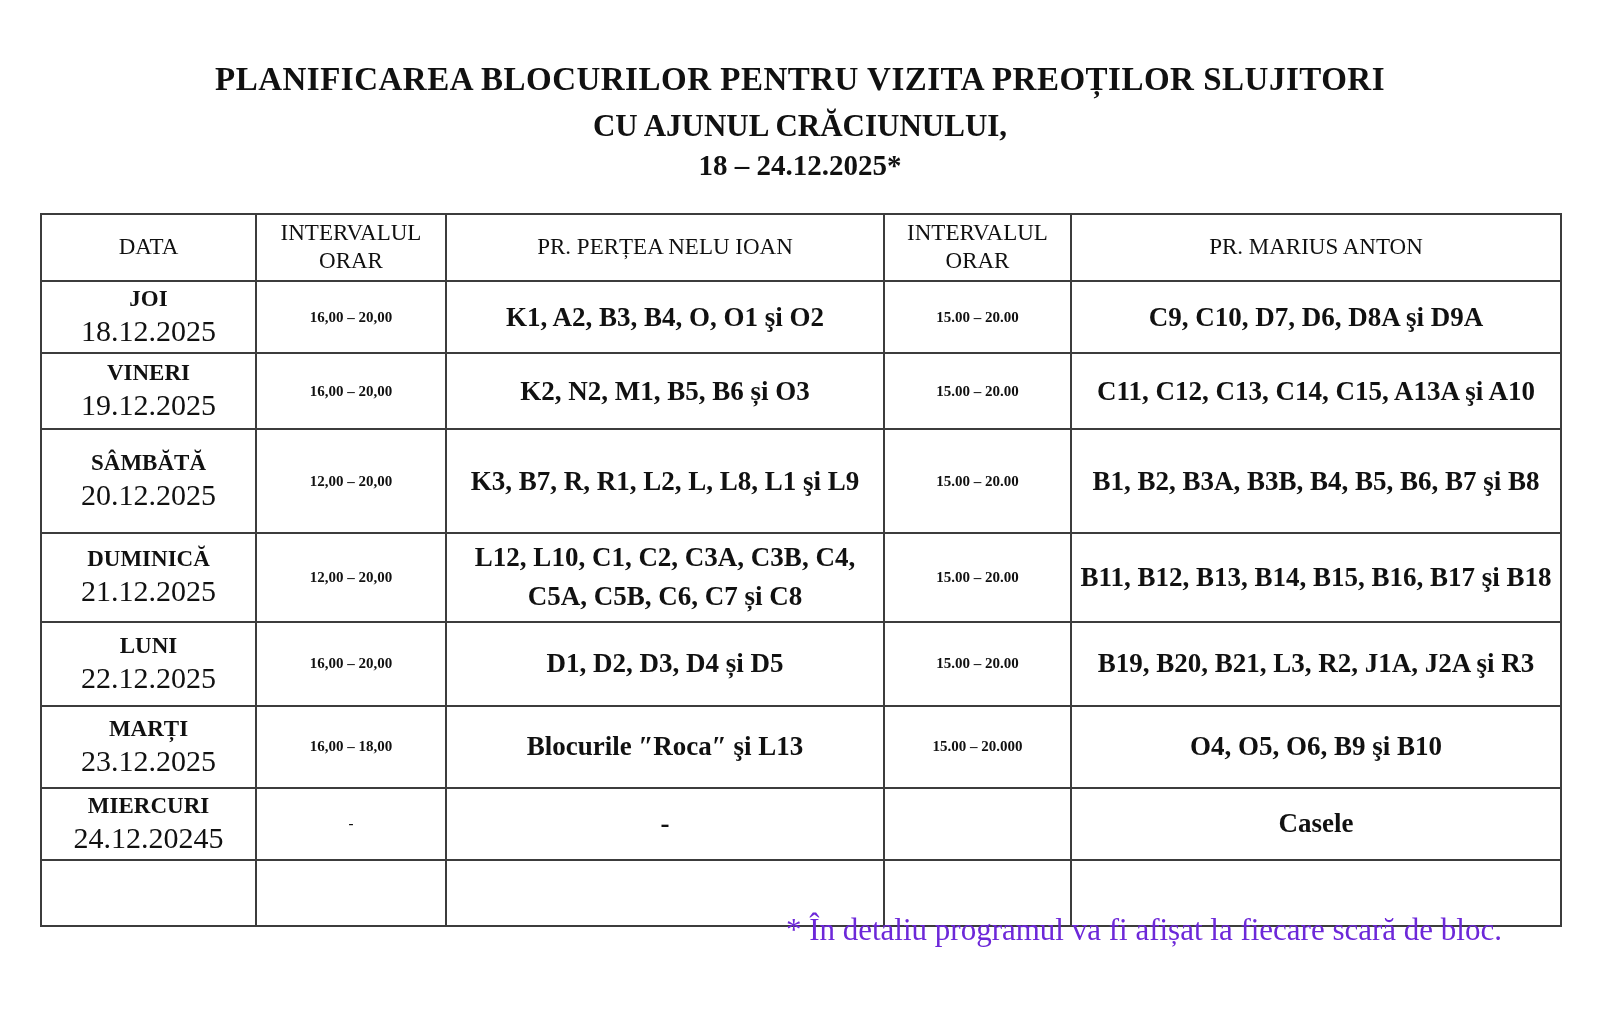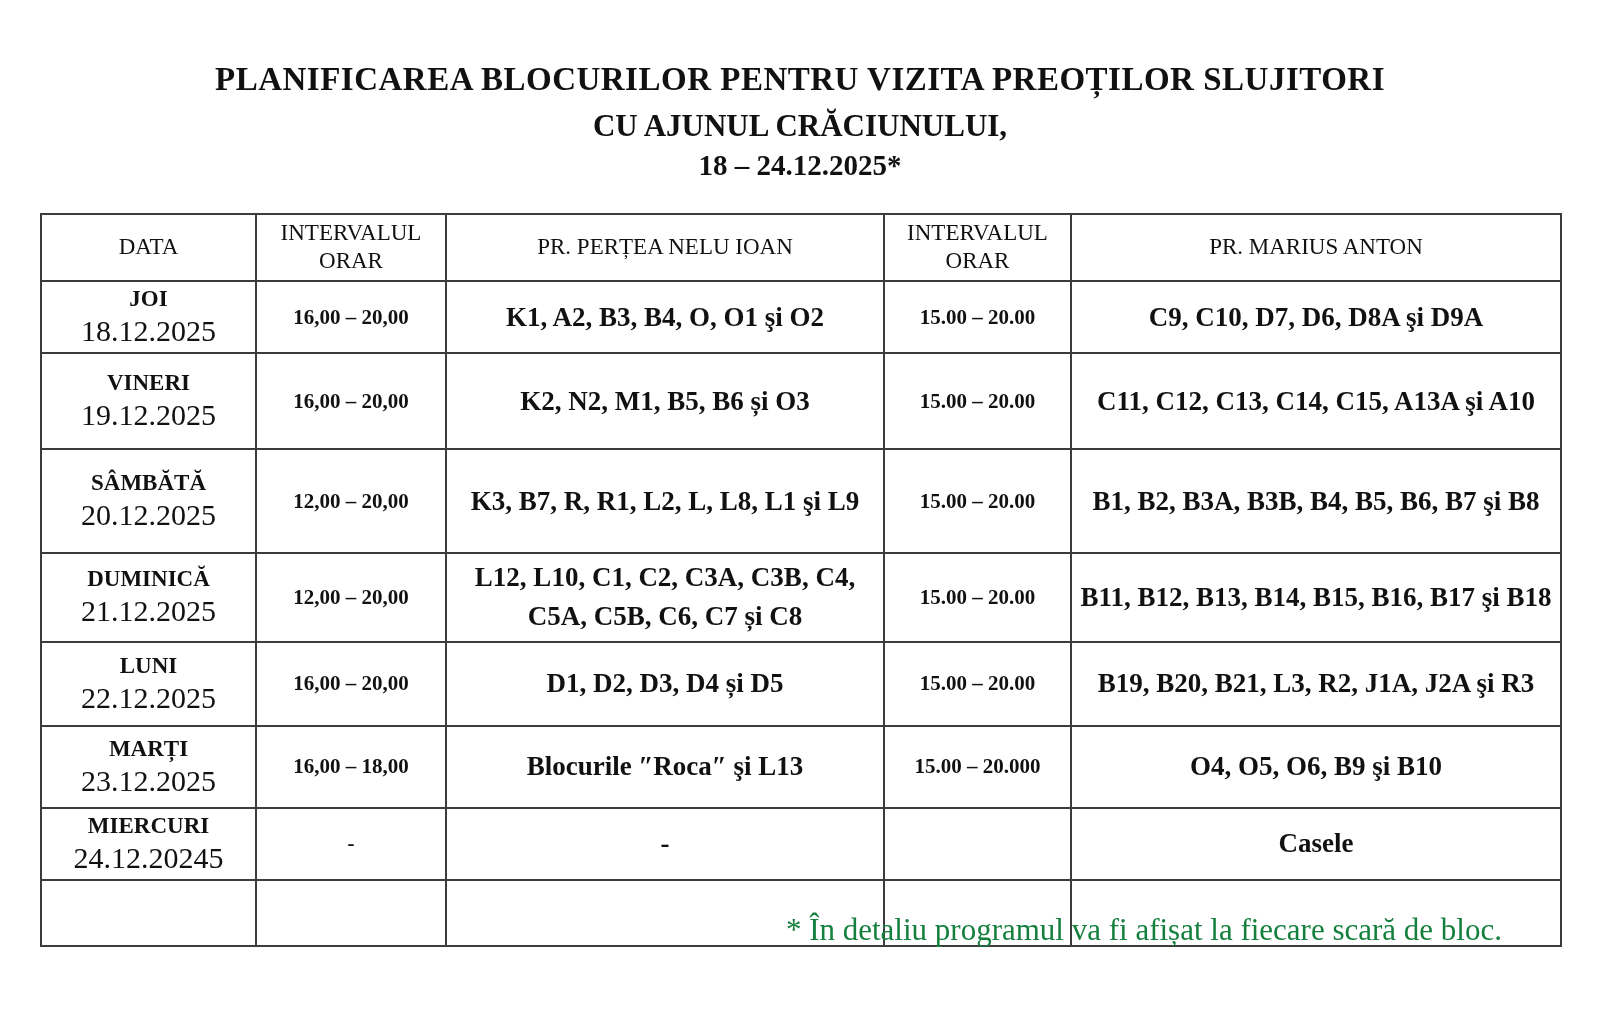--- a/index.html
+++ b/index.html
@@ -62,21 +62,21 @@
     font-weight: bold;
     font-size: 23px;
   }
   .date-label {
     font-weight: normal;
     font-size: 30px;
     margin-top: 2px;
   }
   .interval-cell {
     font-weight: bold;
-    font-size: 21px;
+    font-size: 15px;
   }
   .blocks-cell {
     font-weight: bold;
     font-size: 27px;
     line-height: 1.45;
   }
   .footnote {
     position: absolute;
     left: 0;
     right: 98px;
@@ -118,21 +118,21 @@
         <td>
           <div class="day-label">JOI</div>
           <div class="date-label">18.12.2025</div>
         </td>
         <td class="interval-cell">16,00 – 20,00</td>
         <td class="blocks-cell">K1, A2, B3, B4, O, O1 şi O2</td>
         <td class="interval-cell">15.00 – 20.00</td>
         <td class="blocks-cell">C9, C10, D7, D6, D8A şi D9A</td>
       </tr>
 
-      <tr style="height:96px">
+      <tr style="height:76px">
         <td>
           <div class="day-label">VINERI</div>
           <div class="date-label">19.12.2025</div>
         </td>
         <td class="interval-cell">16,00 – 20,00</td>
         <td class="blocks-cell">K2, N2, M1, B5, B6 și O3</td>
         <td class="interval-cell">15.00 – 20.00</td>
         <td class="blocks-cell">C11, C12, C13, C14, C15, A13A şi A10</td>
       </tr>
 
@@ -197,15 +197,15 @@
           <div class="date-label"></div>
         </td>
         <td class="interval-cell"></td>
         <td class="blocks-cell"></td>
         <td class="interval-cell"></td>
         <td class="blocks-cell"></td>
       </tr>
     </tbody>
   </table>
 
-  <div class="footnote" style="color: #15803d; padding-left: 30px;">* În detaliu programul va fi afișat la fiecare scară de bloc.</div>
+  <div class="footnote" style="color: #6d28d9; padding-left: 30px;">* În detaliu programul va fi afișat la fiecare scară de bloc.</div>
 
 </div>
 
 </body></html>

